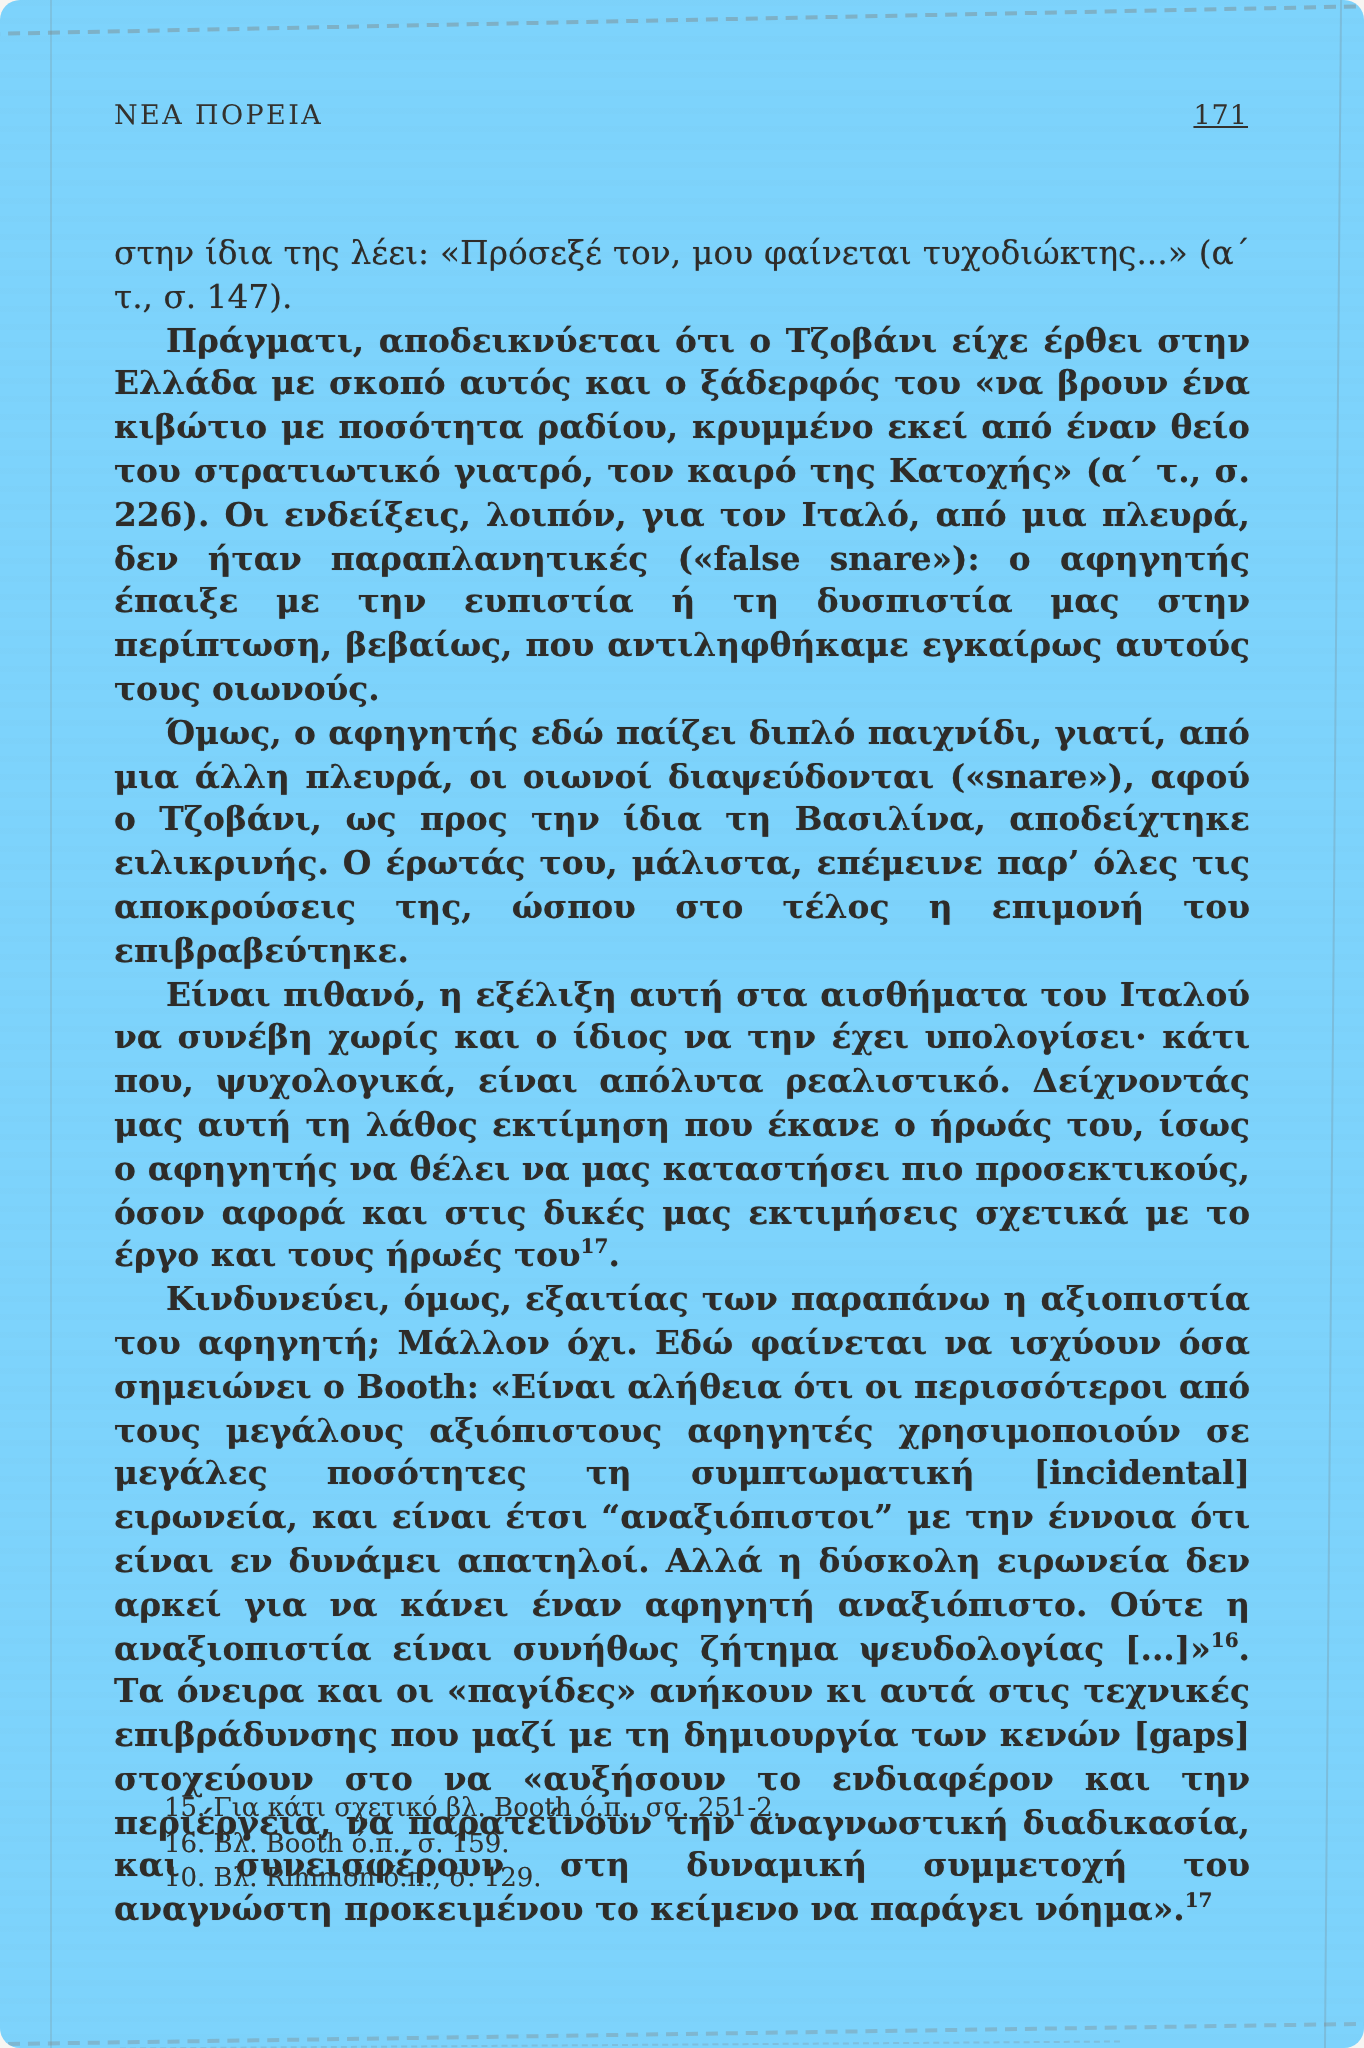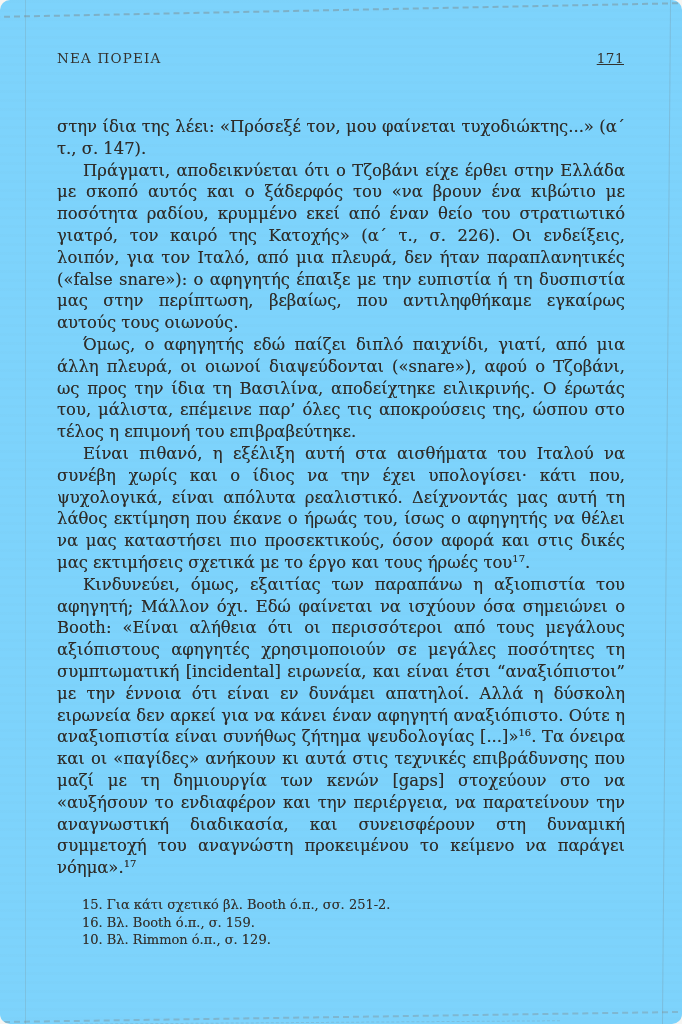--- a/index.html
+++ b/index.html
@@ -72,21 +72,21 @@
     position: absolute;
     top: 88px; left: 57px;
     width: 568px;
     font-size: 16.4px;
     line-height: 21.8px;
     text-align: justify;
     text-shadow: 0 0 0.4px rgba(55, 52, 48, 0.55);
     margin-top: 28px;
   }
   .body-text p { margin: 0; }
-  .body-text p.indent { text-indent: 26px; }
+  .body-text p.indent { text-indent: 26px; font-weight: bold; }
   .body-text sup {
     font-size: 10px;
     line-height: 0;
     vertical-align: super;
     letter-spacing: 0;
   }
   .footnotes {
     position: absolute;
     top: 896px; left: 82px;
     width: 500px;

